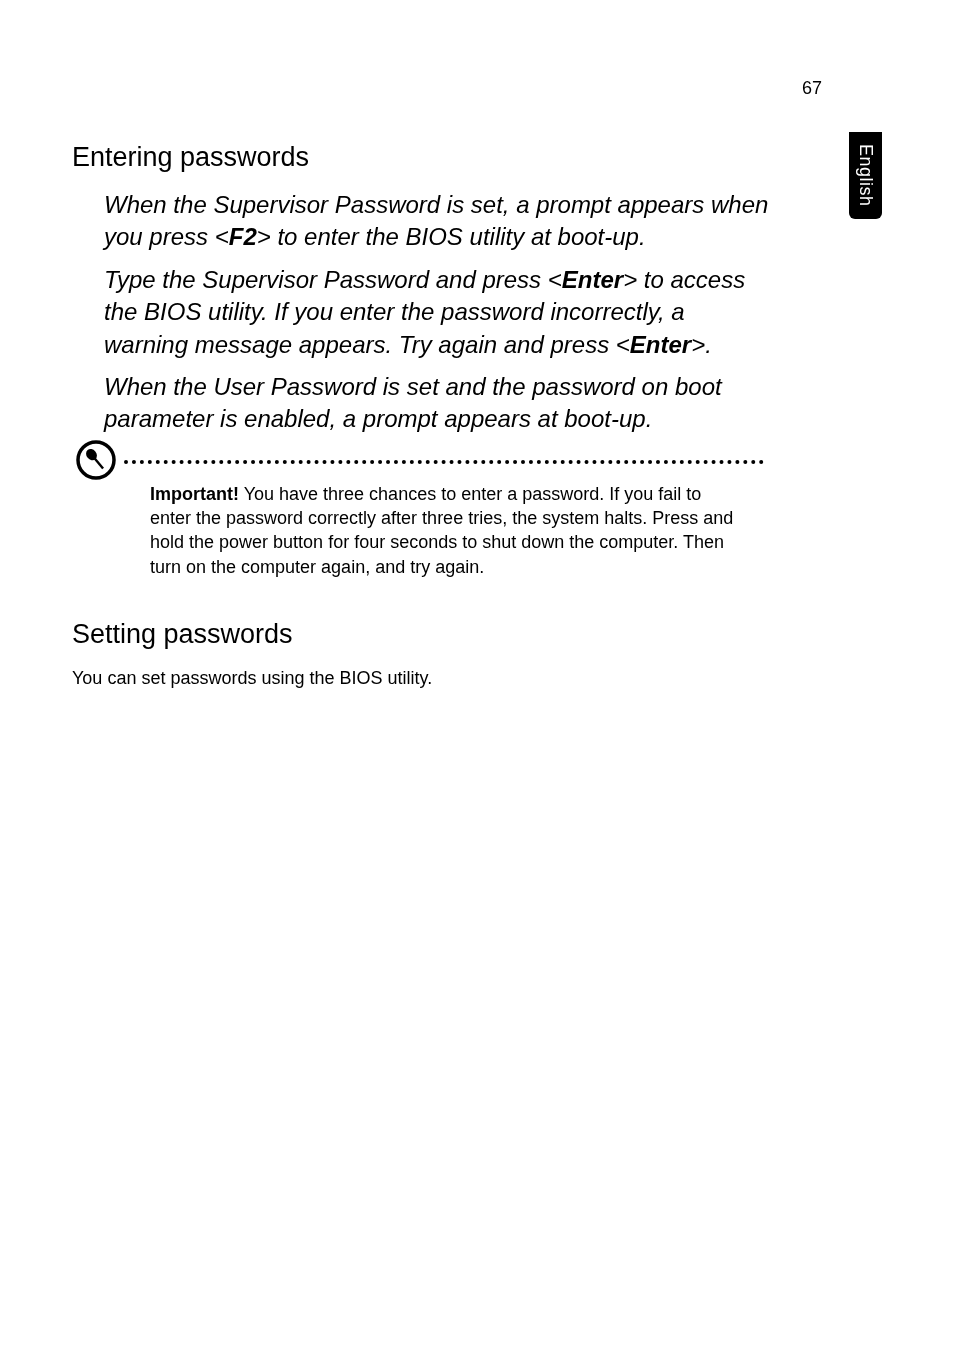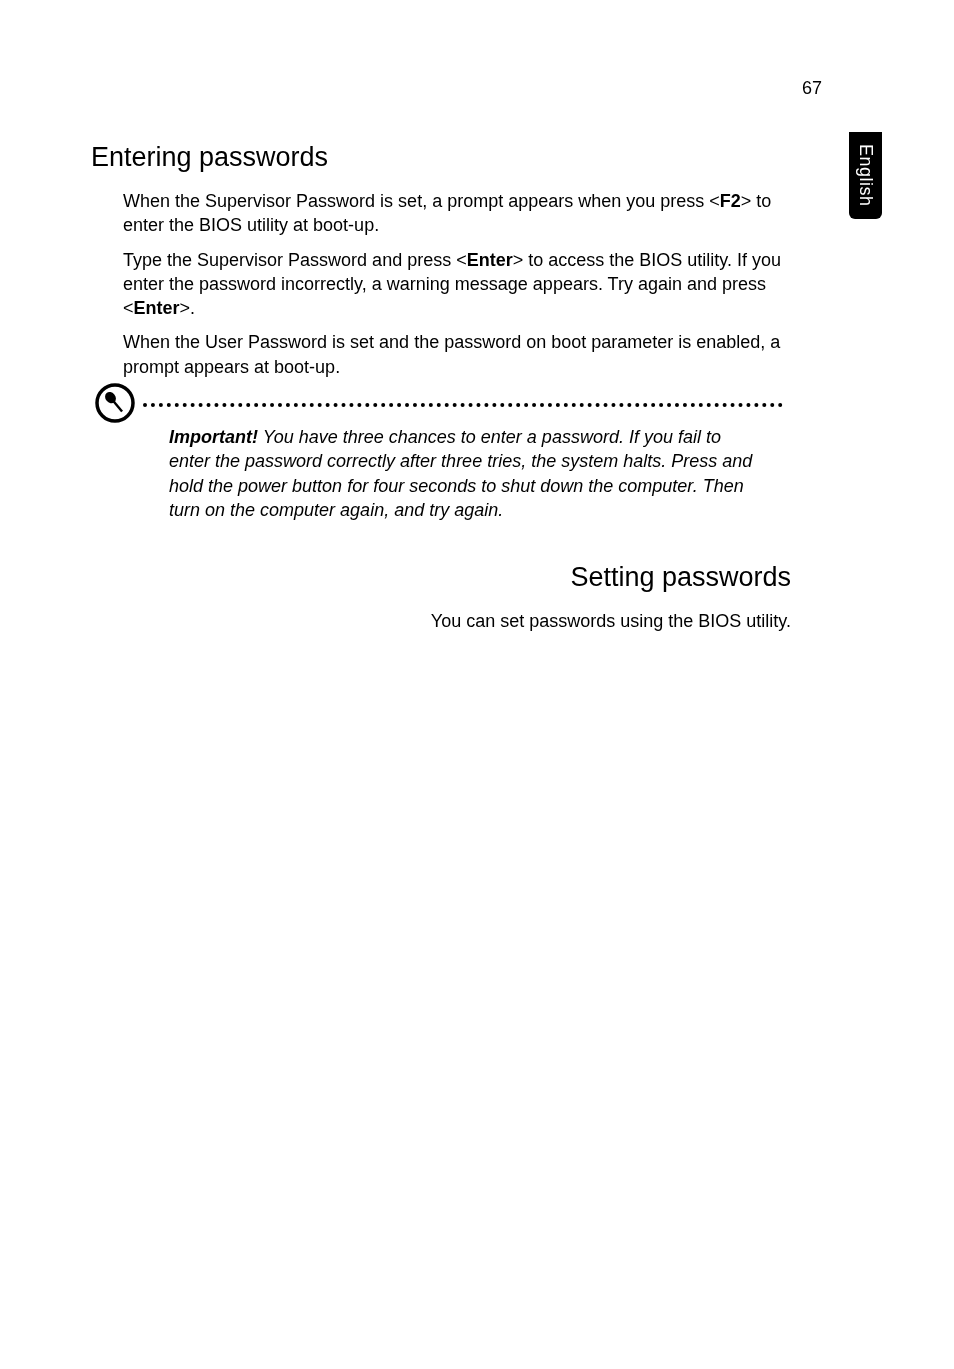--- a/index.html
+++ b/index.html
@@ -29,49 +29,49 @@
       color: #fff;
       padding: 12px 6px;
       writing-mode: vertical-rl;
       text-orientation: mixed;
       font-size: 18px;
       border-radius: 0 0 6px 6px;
       letter-spacing: 0.5px;
     }
     .content {
       position: absolute;
-      left: 91px;
+      left: 72px;
       top: 142px;
       width: 700px;
     }
     h2 {
       font-size: 27px;
       font-weight: normal;
       margin-bottom: 16px;
     }
     .body-text {
       font-size: 18px;
       line-height: 1.35;
       margin-bottom: 14px;
     }
     .indented-block {
       margin-left: 32px;
       margin-top: 12px;
       margin-bottom: 6px;
     }
     .indented-block p {
-      font-size: 18px;
+      font-size: 24px;
       line-height: 1.35;
       margin-bottom: 10px;
+      font-style: italic;
     }
     .note-section {
       position: relative;
       margin-top: 24px;
       margin-left: 0;
-      font-style: italic;
     }
     .note-icon {
       position: absolute;
       left: 2px;
       top: -22px;
     }
     .note-icon svg {
       width: 44px;
       height: 44px;
     }
@@ -84,21 +84,20 @@
       width: 640px;
     }
     .note-text {
       margin-left: 78px;
       font-size: 18px;
       line-height: 1.35;
       width: 596px;
     }
     .setting-section {
       margin-top: 40px;
-      text-align: right;
     }
     b {
       font-weight: bold;
     }
   </style>
 </head>
 <body>
 
 <div class="page-number">67</div>
 

